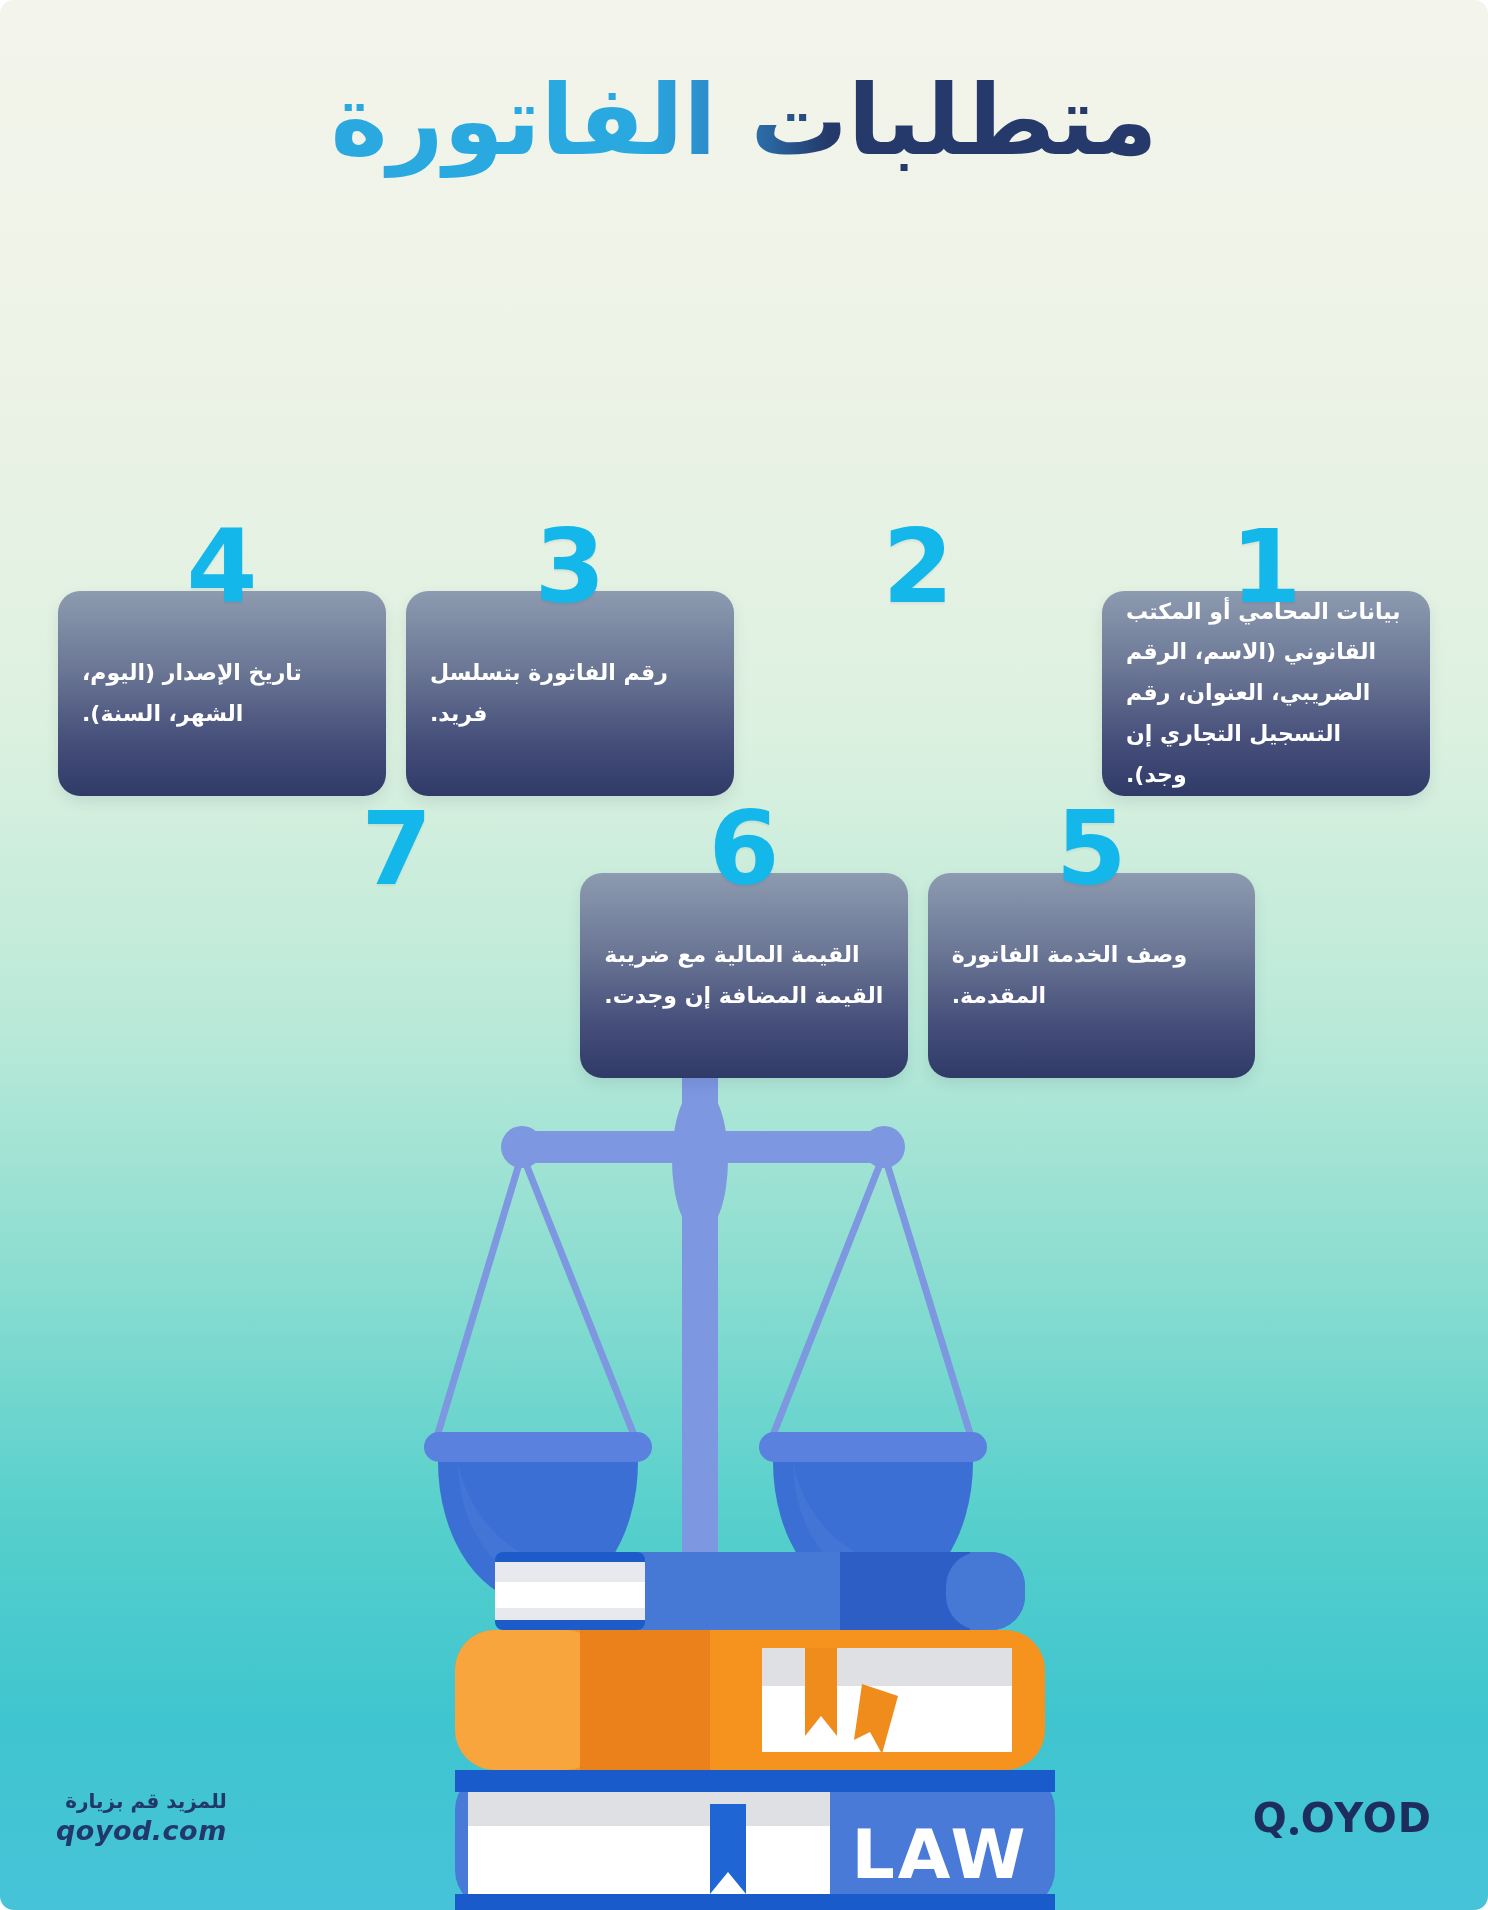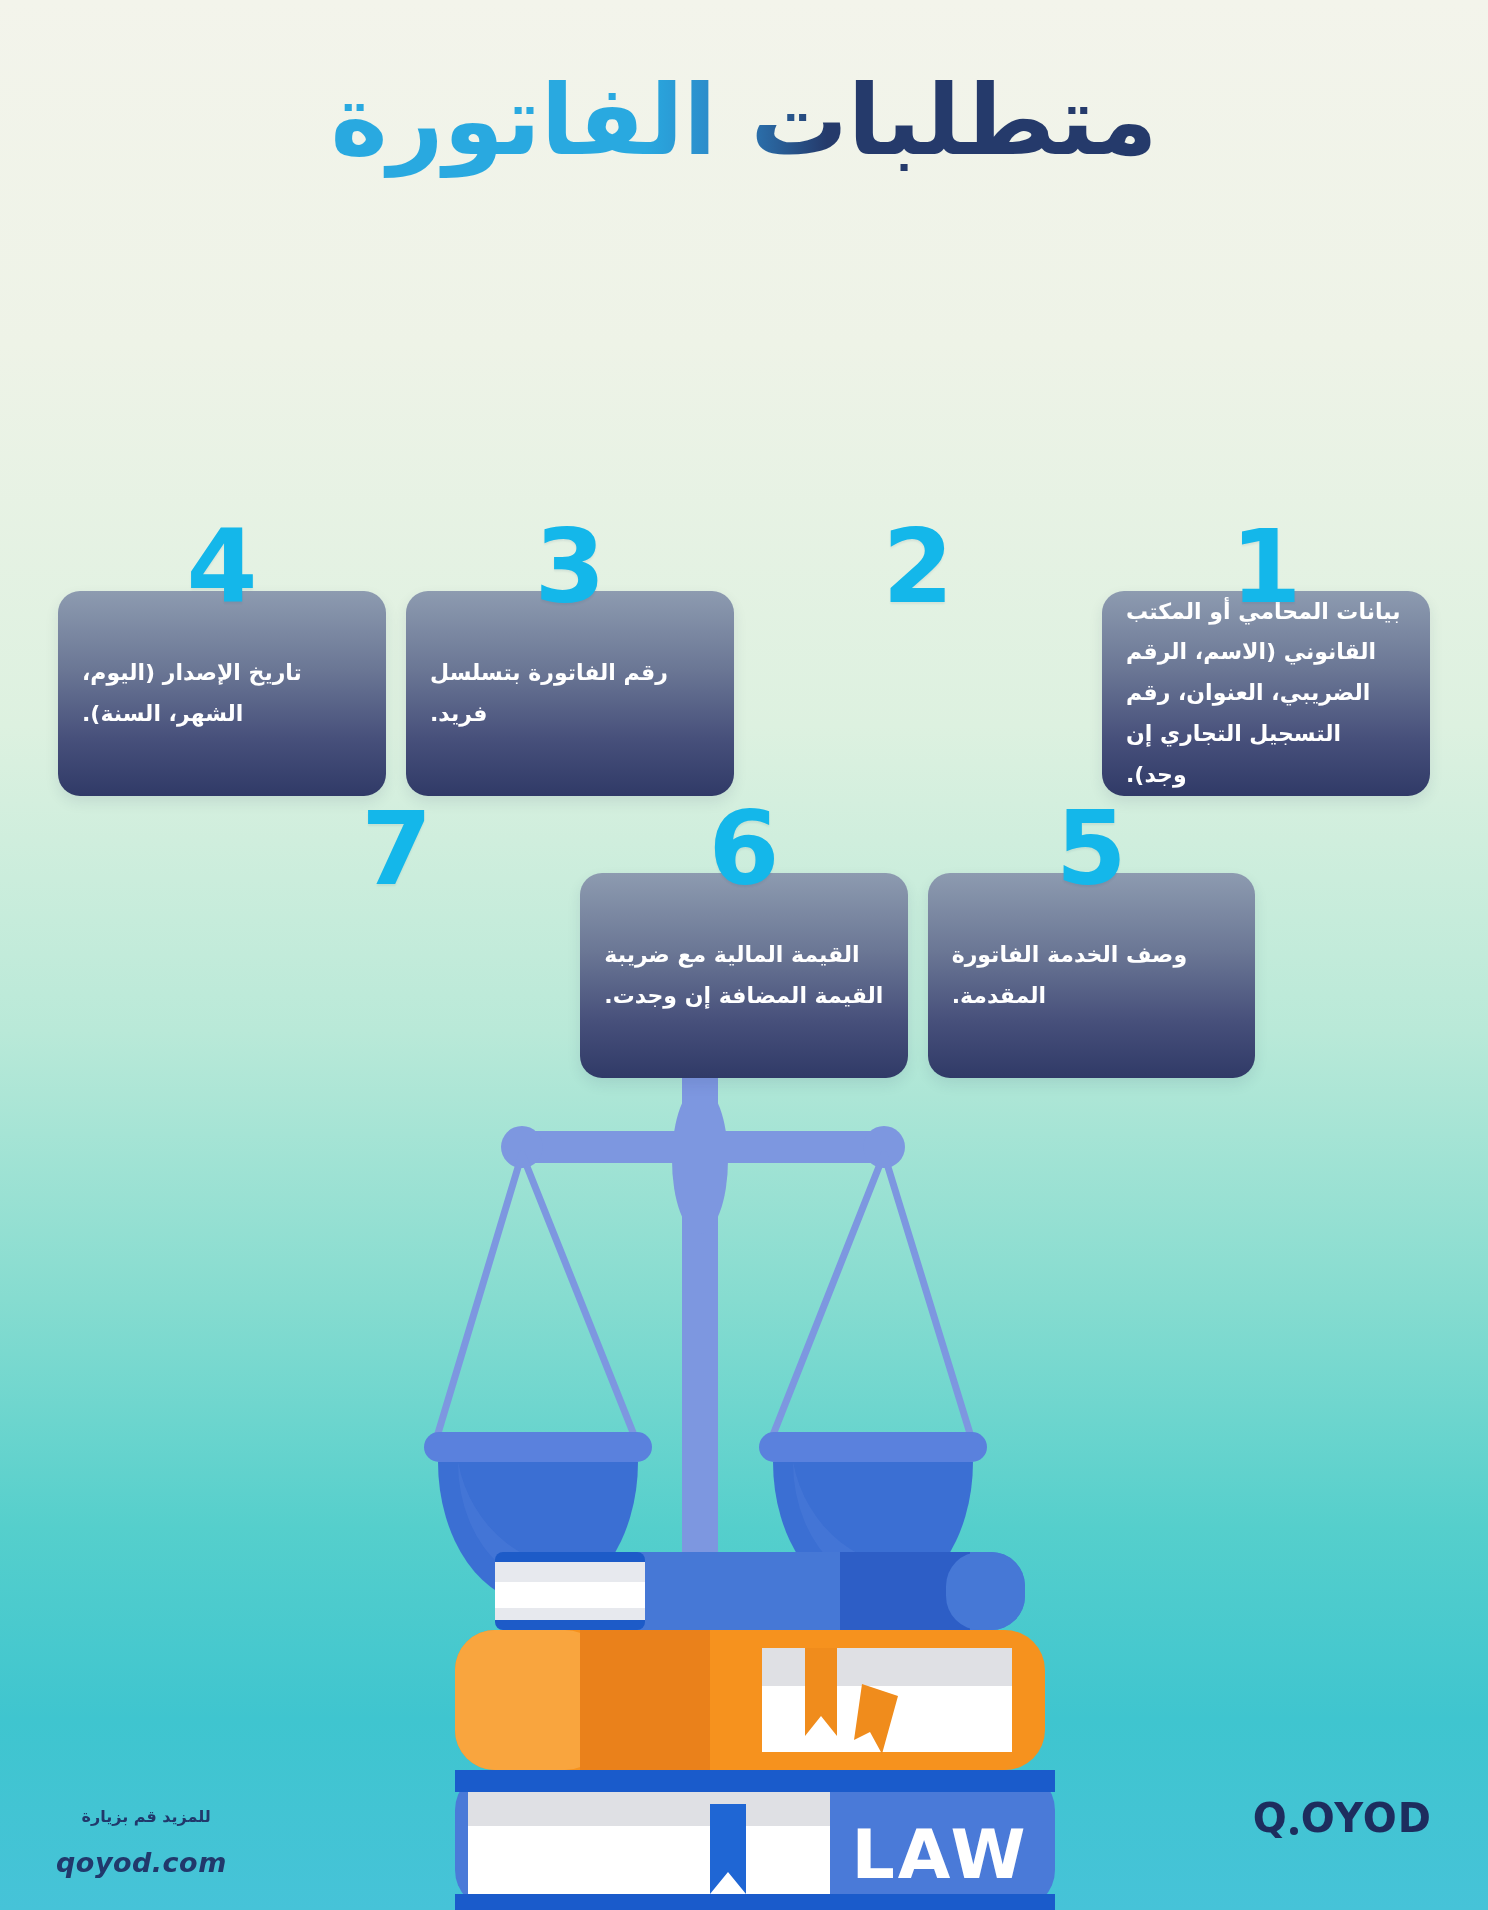--- a/index.html
+++ b/index.html
@@ -5,20 +5,21 @@
   html,body{margin:0;padding:0;}
   body{
     width:1488px;height:1910px;overflow:hidden;
     font-family:"DejaVu Sans",sans-serif;
   }
   .poster{
     position:relative;width:1488px;height:1910px;overflow:hidden;
     background:linear-gradient(180deg,
       #f3f4eb 0%, #eef3e7 18%, #ddf1e0 38%, #b9e9d8 54%,
       #86dcd0 68%, #55cfcc 80%, #3fc5cf 90%, #46c3d8 100%);
+    border-radius:14px;
   }
   
   .title{position:absolute;top:46px;left:0;width:100%;text-align:center;direction:rtl;}
   .title-line{
     display:inline-block;font-size:97px;font-weight:800;line-height:150px;
     letter-spacing:-1px;
     -webkit-background-clip:text;background-clip:text;color:transparent;
   }
   .title-line.l1{background-image:linear-gradient(to left,#253a6b 40%,#2d84c4 52%,#29a9e0 62%);}
   .title-line.l2{background-image:linear-gradient(to left,#253a6b 18%,#2d6fb4 45%,#29a9e0 72%);}
@@ -39,21 +40,21 @@
     box-shadow:0 6px 14px rgba(30,50,90,.10);
   }
   .card p{
     margin:0;padding:0 24px;direction:rtl;text-align:left;
     color:#ffffff;font-size:22px;font-weight:700;line-height:1.85;
   }
   
   .illus{position:absolute;left:410px;top:1048px;width:680px;height:862px;}
   
   .footer-left{position:absolute;left:56px;top:1788px;color:#21386b;}
-  .visit{direction:rtl;font-size:16px;font-weight:700;line-height:26px;margin:16px;}
+  .visit{direction:rtl;font-size:20px;font-weight:700;line-height:26px;margin:0;}
   .url{font-size:27px;font-weight:700;line-height:34px;margin:0;letter-spacing:.5px;color:#21386b;text-decoration:none;display:inline-block;font-style:italic;}
   .brand{
     position:absolute;right:56px;top:1798px;display:flex;align-items:flex-end;
     color:#1d2d5e;font-size:40px;font-weight:900;line-height:1;letter-spacing:1px;
   }
   .brand .dot{width:8px;height:8px;border-radius:50%;background:#1d2d5e;margin:0 3px 3px 2px;}
 </style>
 </head>
 <body>
 

